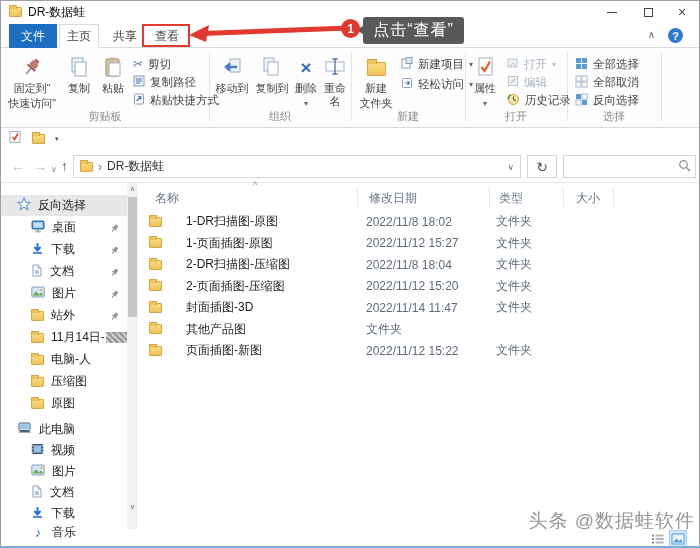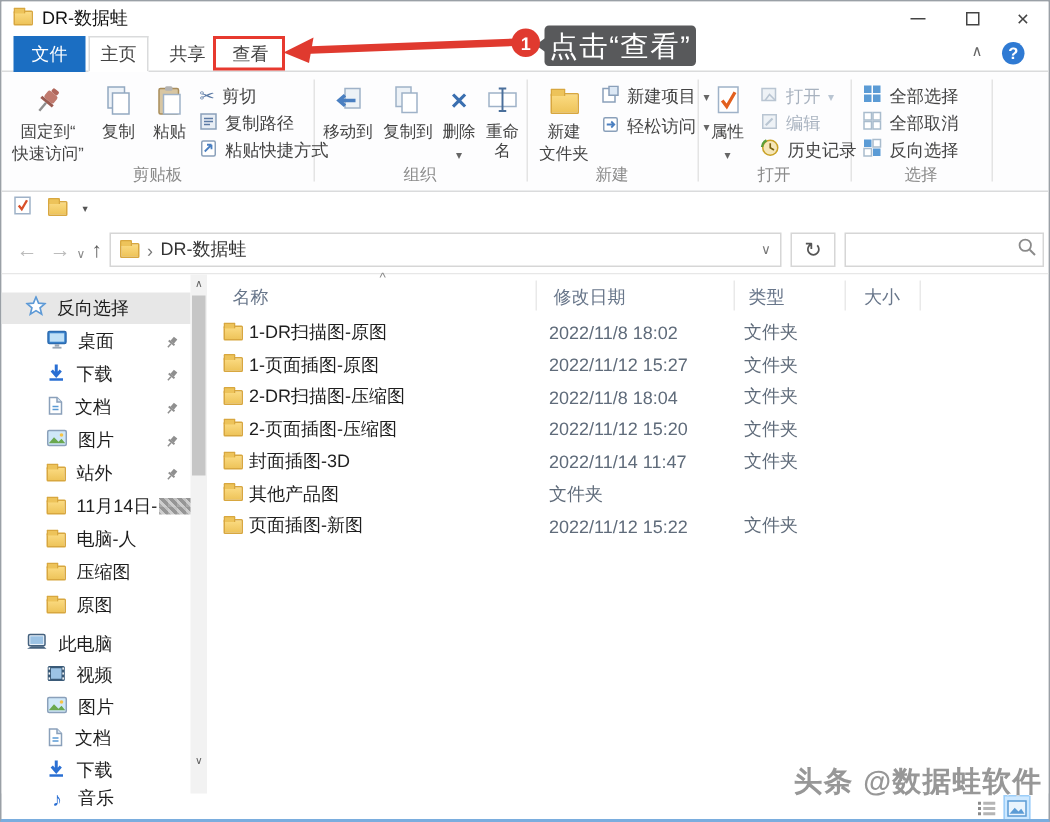--- a/index.html
+++ b/index.html
@@ -68,38 +68,38 @@
   .mosaic{display:inline-block;width:32px;height:11px;margin-left:1px;background-image:linear-gradient(45deg,#a9a9a9 25%,#cdcdcd 25% 50%,#969696 50% 75%,#c2c2c2 75%);background-size:6px 6px}
   .sscroll{position:absolute;left:126px;top:0;width:11px;height:346px;background:#f2f2f2}
   .sscroll .arr{position:absolute;left:0;width:11px;height:12px;display:flex;align-items:center;justify-content:center;font-size:7px;color:#606060}
   .sthumb{position:absolute;left:1px;top:14px;width:9px;height:120px;background:#c6c6c6}
 
   .filelist{position:absolute;left:140px;top:0;width:560px;height:100%}
   .colhead{position:absolute;top:4px;height:22px;font-size:12px;color:#68768a;display:flex;align-items:center}
   .colsep{position:absolute;top:4px;height:20px;width:1px;background:#e9e9e9}
   .sortind{position:absolute;left:112px;top:-3px;font-size:9px;color:#8a8a8a}
   .frow{position:absolute;left:0;width:560px;height:21px;display:flex;align-items:center;font-size:12px;color:#1e1e1e}
-  .frow .nm{display:flex;align-items:center;gap:4px;width:225px;padding-left:8px}
+  .frow .nm{display:flex;align-items:center;gap:24px;width:225px;padding-left:8px}
   .frow .dt{width:130px;color:#5f6b7a}
   .frow .tp{width:95px;color:#5f6b7a}
 
   
   .statusbar{position:absolute;left:0;top:558px;width:100%;height:19px;background:#fff;border-top:1px solid #ececec;display:flex;align-items:flex-start;font-size:12px;color:#333;padding-left:8px}
   .viewicons{position:absolute;right:12px;top:529px;display:flex;gap:3px}
   .vico{width:18px;height:17px;display:flex;align-items:center;justify-content:center;border:1px solid transparent}
   .vico.on{background:#cde8ff;border-color:#9ccef9}
 
   
-  .watermark{position:absolute;right:4px;bottom:12px;font-size:19px;font-weight:bold;color:#979797;letter-spacing:1px;text-shadow:0 1px 0 rgba(255,255,255,.75),0 -1px 0 rgba(255,255,255,.4);z-index:30}
+  .watermark{position:absolute;right:4px;bottom:12px;font-size:19px;font-weight:normal;color:#979797;letter-spacing:1px;text-shadow:0 1px 0 rgba(255,255,255,.75),0 -1px 0 rgba(255,255,255,.4);z-index:30}
 
   
   .redbox{position:absolute;left:141px;top:23px;width:48px;height:23px;border:2px solid #e7392f;z-index:40}
   .arrow-svg{position:absolute;left:150px;top:14px;z-index:40}
   .badge{position:absolute;left:340px;top:18px;width:19px;height:19px;border-radius:50%;background:#e03a2f;color:#fff;font-size:12px;font-weight:bold;display:flex;align-items:center;justify-content:center;z-index:41}
-  .tooltip{position:absolute;left:362px;top:16px;width:101px;height:27px;background:#58595b;border-radius:3px;color:#fff;font-size:19px;display:flex;align-items:center;justify-content:center;z-index:40;letter-spacing:1px}
+  .tooltip{position:absolute;left:362px;top:16px;width:101px;height:27px;background:#58595b;border-radius:3px;color:#fff;font-size:16px;display:flex;align-items:center;justify-content:center;z-index:40;letter-spacing:1px}
   .tooltip::before{content:"";position:absolute;left:-6px;top:8px;border-top:5px solid transparent;border-bottom:5px solid transparent;border-right:7px solid #58595b}
 </style>
 </head>
 <body>
 
 <div class="win">
 
   <div class="titlebar">
     <span class="fold sm" style="margin-left:8px"></span>
     <span class="title-text">DR-数据蛙</span>

